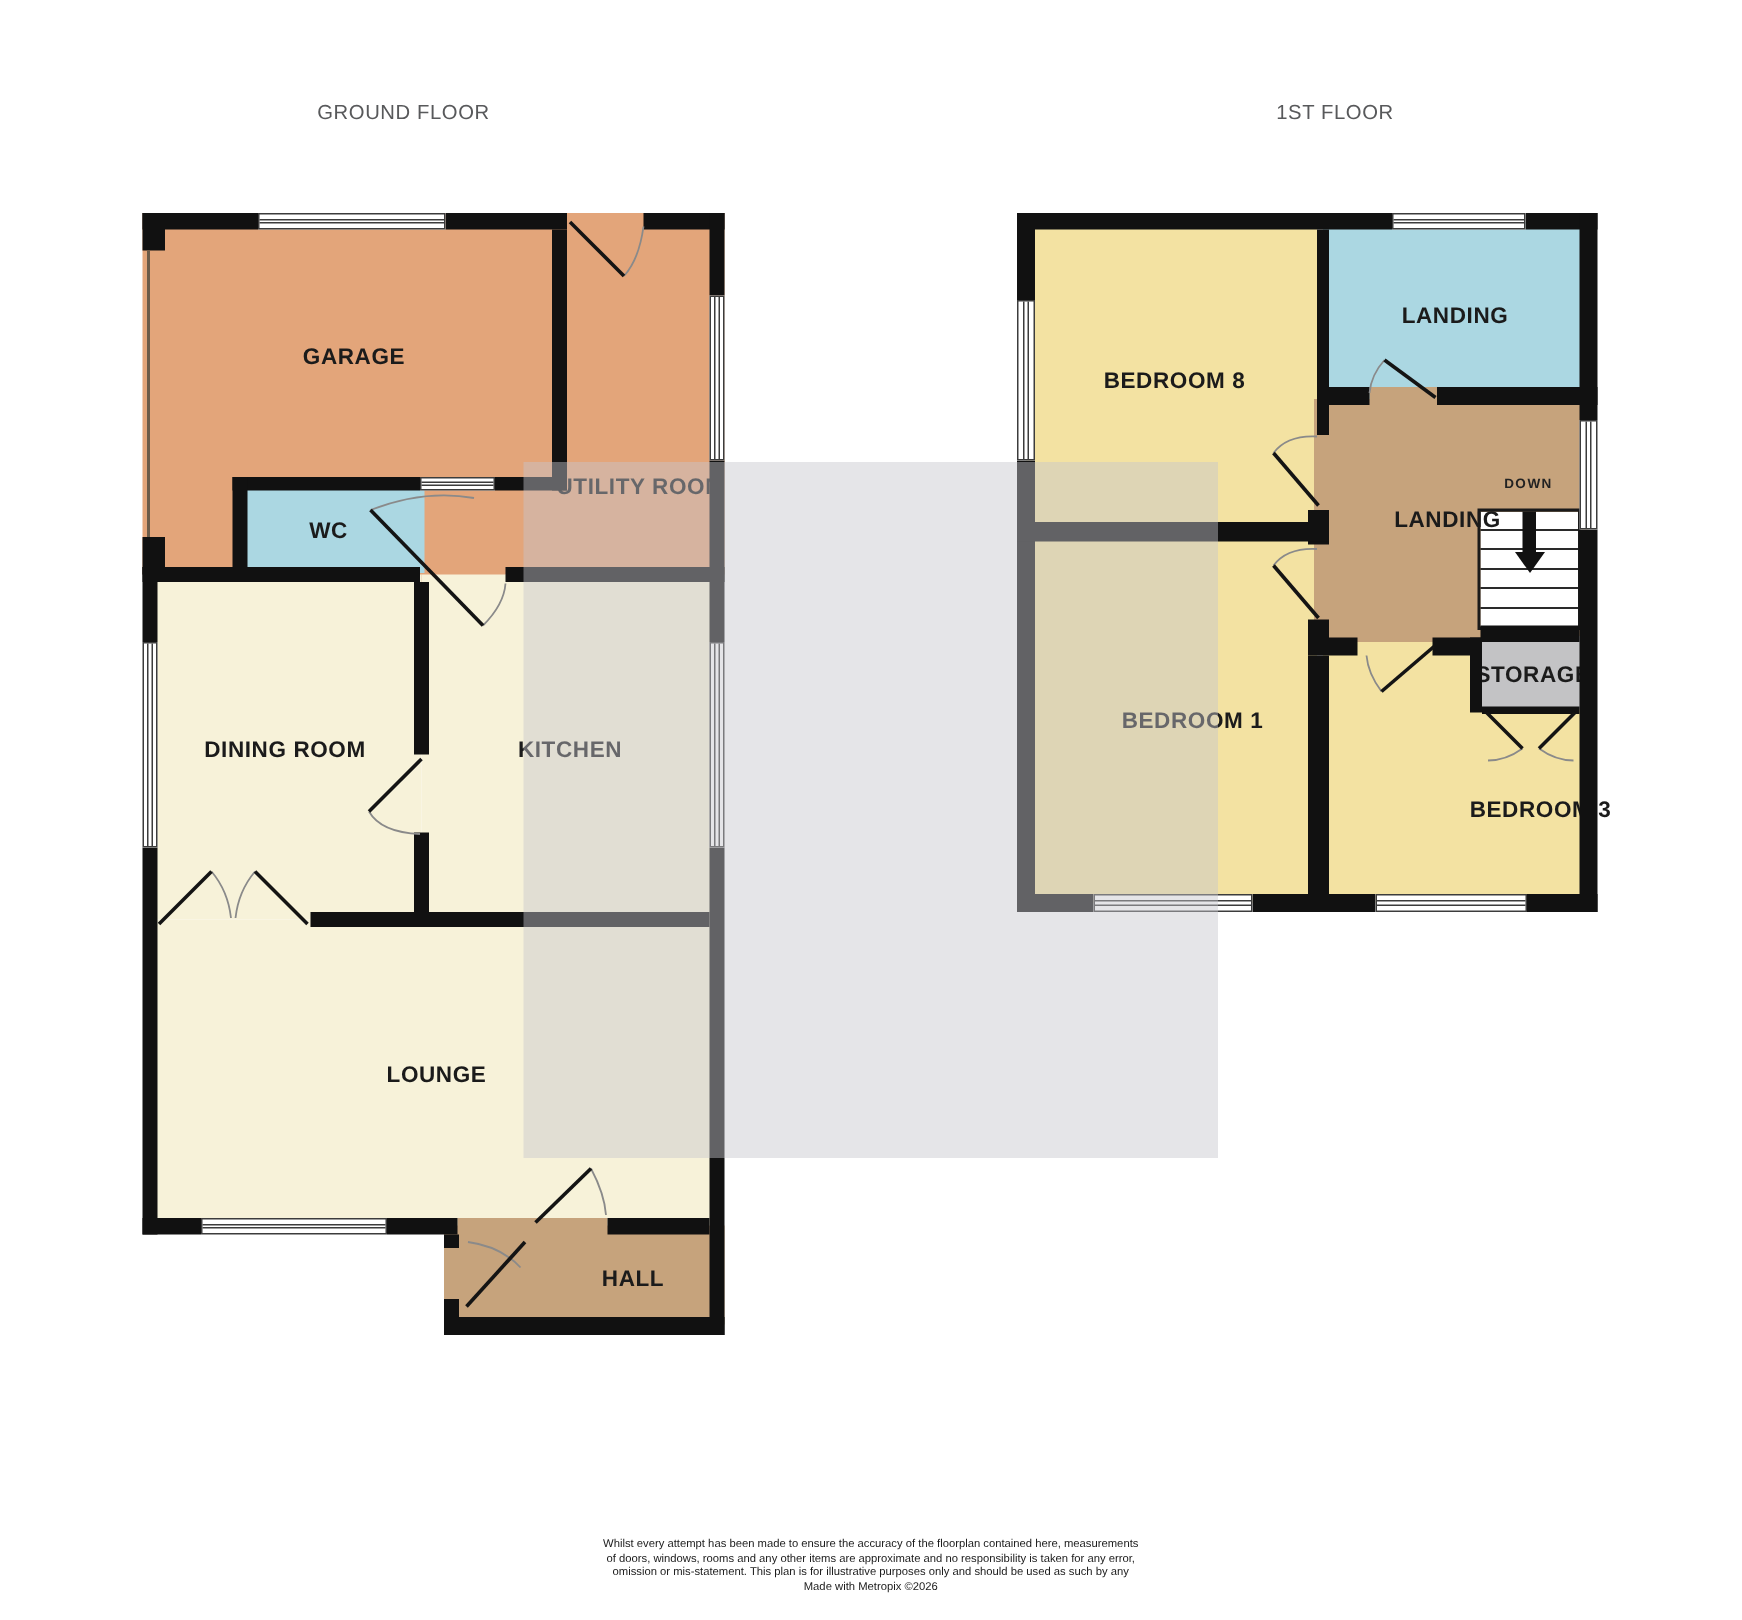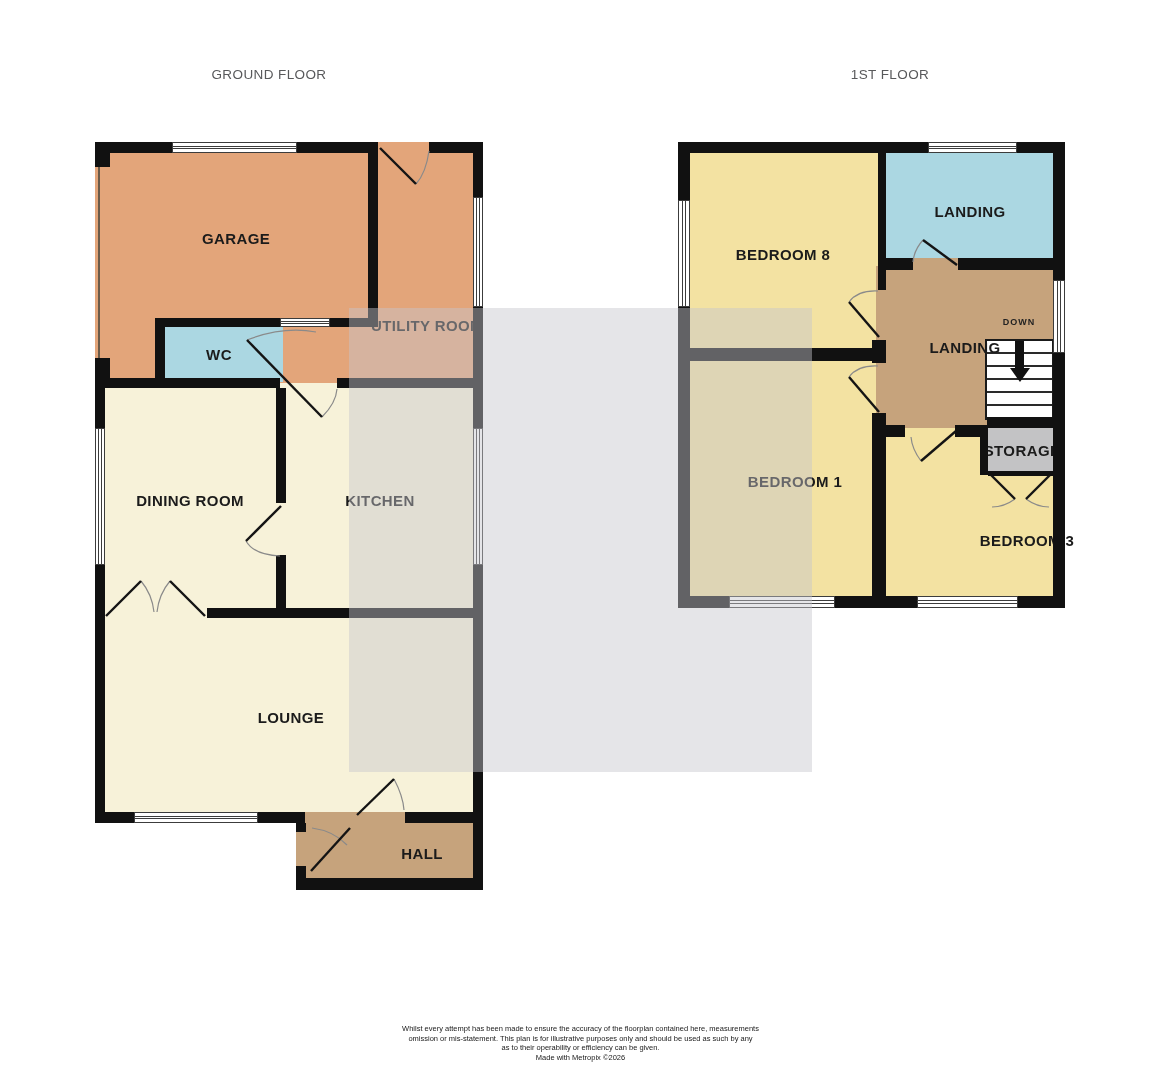--- a/index.html
+++ b/index.html
@@ -174,18 +174,18 @@
       <path d="M956,431 L921,461"></path>
       <path d="M991,475 L1015,499"></path>
       <path d="M1050,475 L1026,499"></path>
     </g>
   </svg>
 
   <div id="overlay"></div>
 
   <div id="disclaimer">
     <div>Whilst every attempt has been made to ensure the accuracy of the floorplan contained here, measurements</div>
+    <div>of doors, windows, rooms and any other items are approximate and no responsibility is taken for any error,</div>
     <div>omission or mis-statement. This plan is for illustrative purposes only and should be used as such by any</div>
-    <div>as to their operability or efficiency can be given.</div>
     <div>Made with Metropix ©2026</div>
   </div>
 
 </div>
 
 </body></html>

